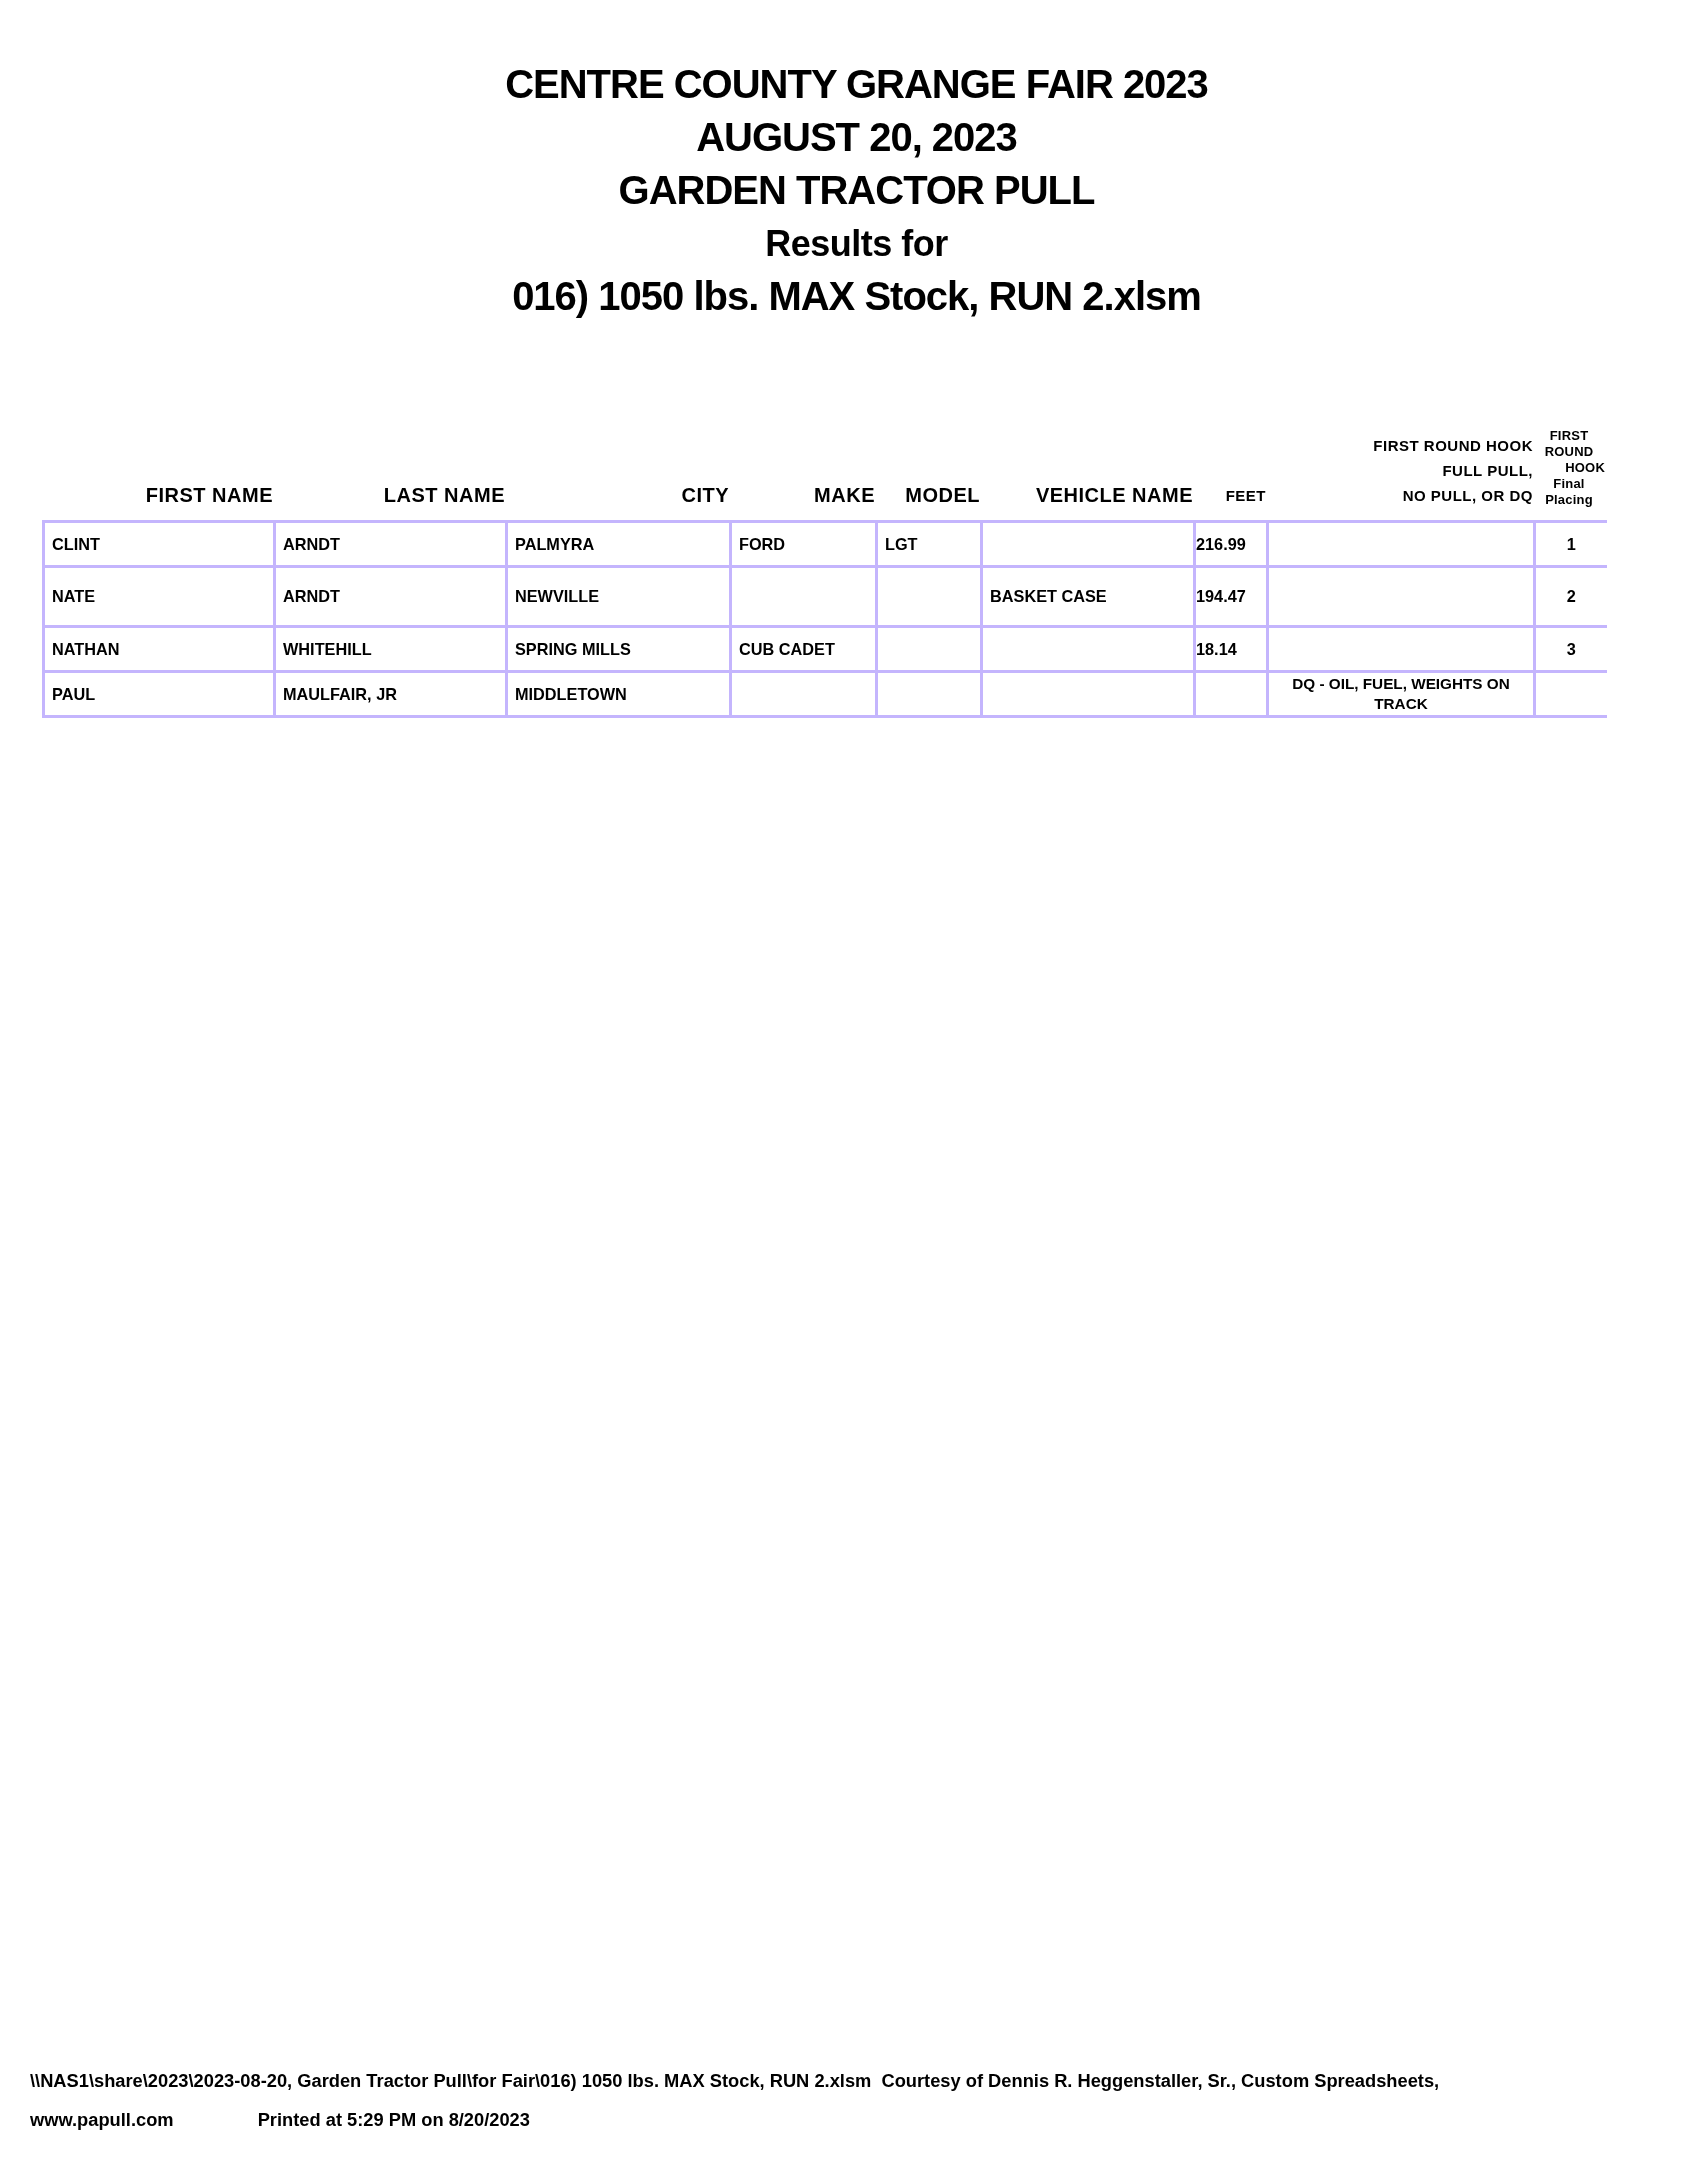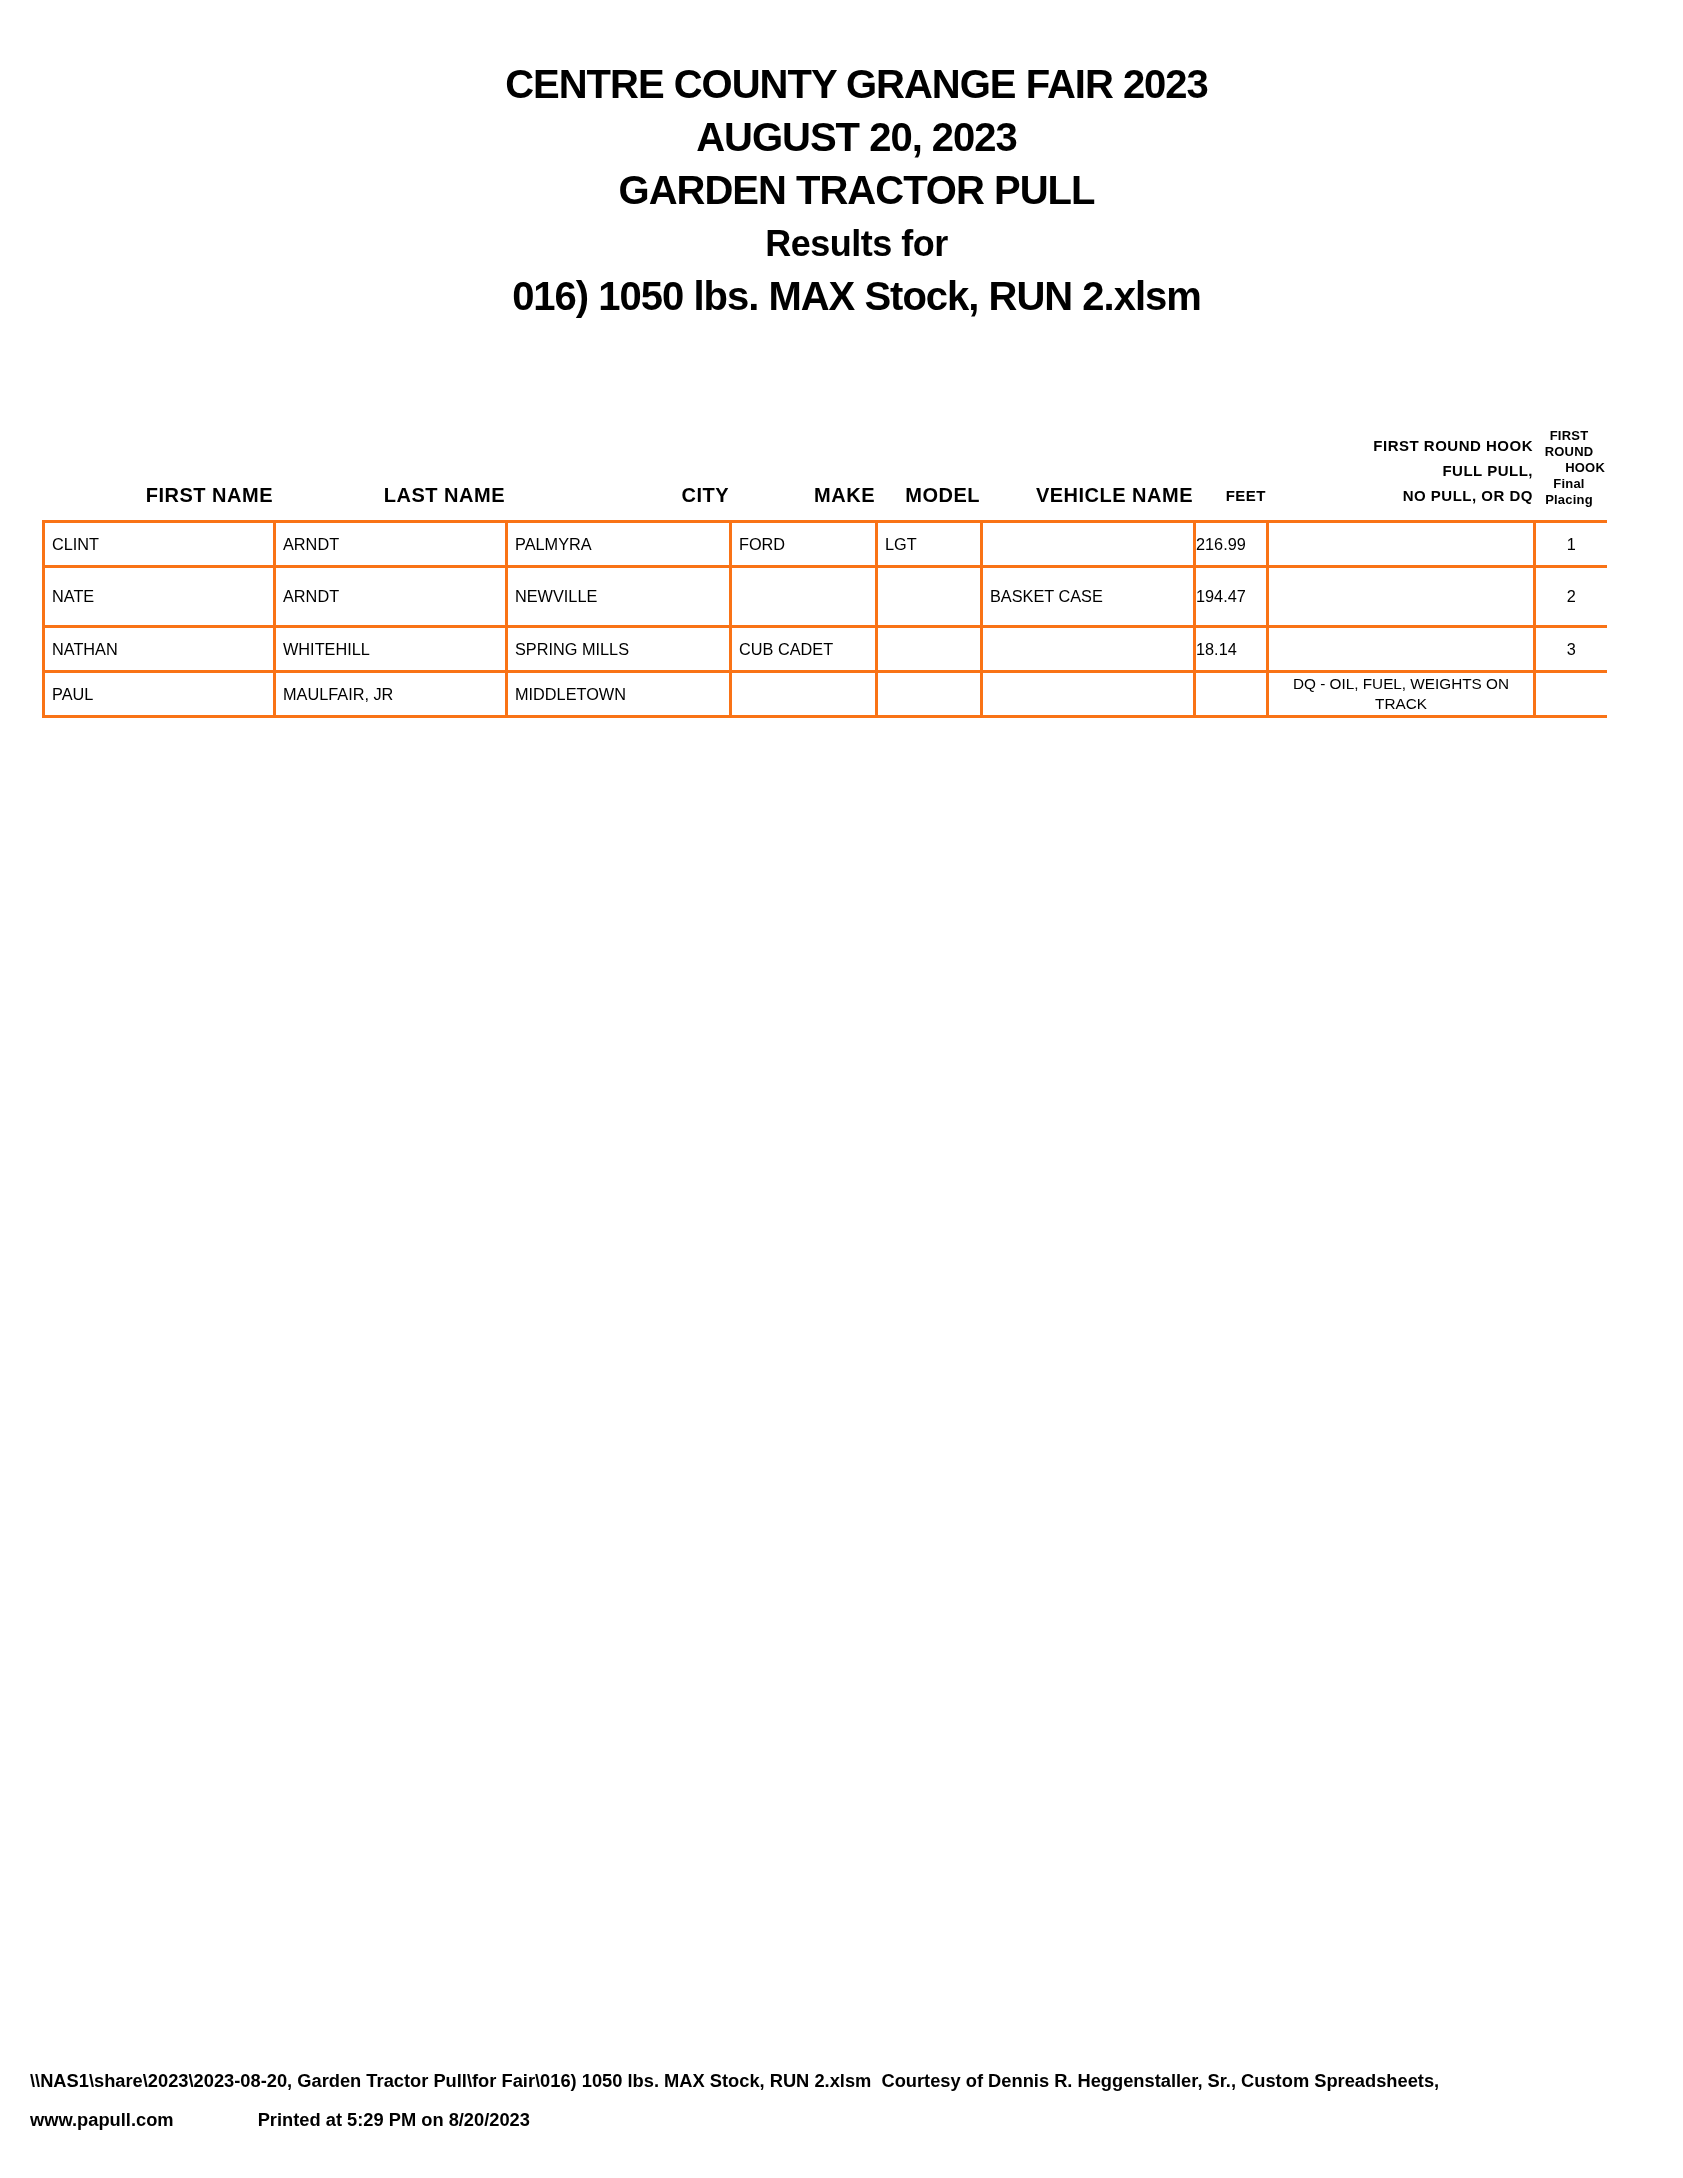--- a/index.html
+++ b/index.html
@@ -50,22 +50,22 @@
 
   
   table.results {
     position: absolute;
     left: 42px; top: 520px;
     width: 1562px;
     border-collapse: collapse;
     table-layout: fixed;
   }
   table.results td {
-    border: 3px solid #f97316;
-    font-weight: normal;
+    border: 3px solid #c4b5fd;
+    font-weight: bold;
     font-size: 16.3px;
     vertical-align: middle;
     padding: 0;
     overflow: hidden;
   }
   table.results td.txt { padding-left: 7px; text-align: left; }
   table.results td.num { text-align: left; }
   table.results td.ctr { text-align: center; }
   table.results td.hook-cell {
     text-align: center;

